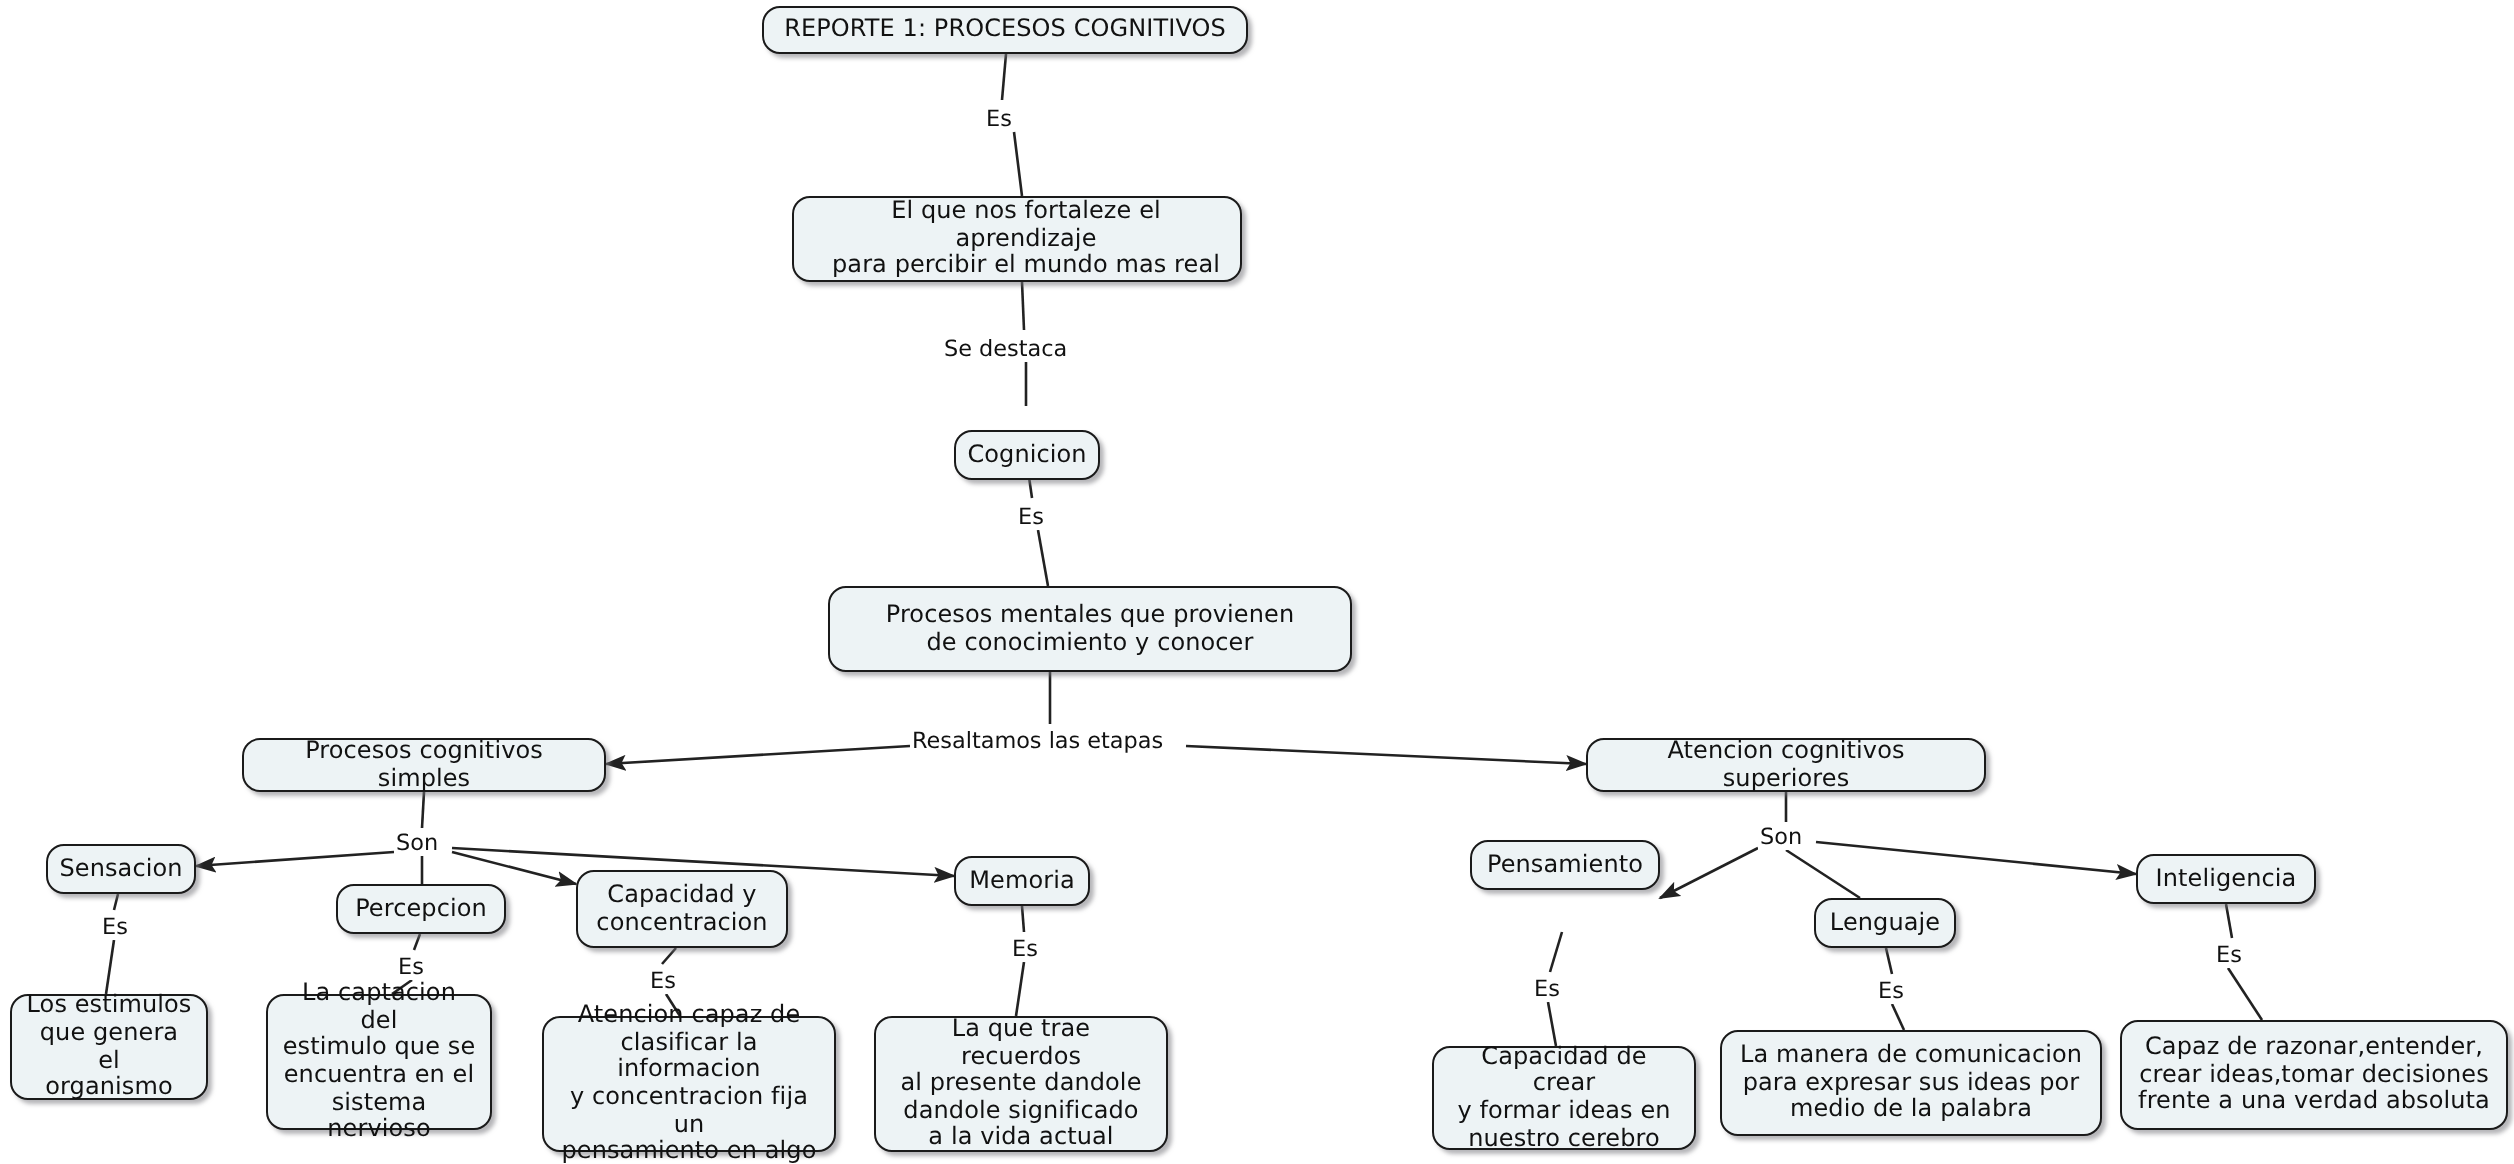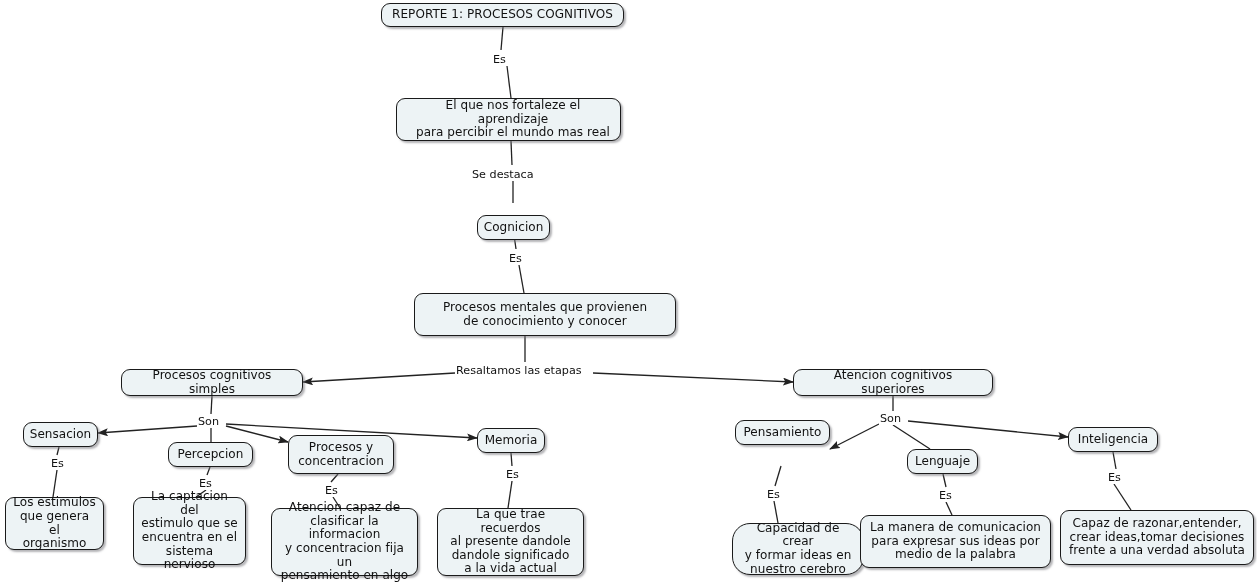--- a/index.html
+++ b/index.html
@@ -102,42 +102,42 @@
       <div class="node" style="left: 381px; top: 3px; width: 243px; height: 24px;">REPORTE 1: PROCESOS COGNITIVOS</div>
       <div class="node" style="left: 396px; top: 98px; width: 225px; height: 43px; padding-left: 16px;">El que nos fortaleze el aprendizaje
 para percibir el mundo mas real</div>
       <div class="node" style="left: 477px; top: 203px; width: 73px; height: 25px; margin-top: 12px;">Cognicion</div>
       <div class="node" style="left: 414px; top: 293px; width: 262px; height: 43px;">Procesos mentales que provienen
 de conocimiento y conocer</div>
       <div class="node" style="left: 121px; top: 369px; width: 182px; height: 27px;">Procesos cognitivos simples</div>
       <div class="node" style="left: 793px; top: 369px; width: 200px; height: 27px;">Atencion cognitivos superiores</div>
       <div class="node" style="left: 23px; top: 422px; width: 75px; height: 25px;">Sensacion</div>
       <div class="node" style="left: 168px; top: 442px; width: 85px; height: 25px;">Percepcion</div>
-      <div class="node" style="left: 288px; top: 435px; width: 106px; height: 39px;">Procesos y
+      <div class="node" style="left: 288px; top: 435px; width: 106px; height: 39px;">Capacidad y
 concentracion</div>
       <div class="node" style="left: 477px; top: 428px; width: 68px; height: 25px;">Memoria</div>
       <div class="node" style="left: 735px; top: 420px; width: 95px; height: 25px;">Pensamiento</div>
       <div class="node" style="left: 907px; top: 449px; width: 71px; height: 25px;">Lenguaje</div>
       <div class="node" style="left: 1068px; top: 427px; width: 90px; height: 25px;">Inteligencia</div>
       <div class="node" style="left: 5px; top: 497px; width: 99px; height: 53px;">Los estimulos
 que genera el
 organismo</div>
       <div class="node" style="left: 133px; top: 497px; width: 113px; height: 68px;">La captacion del
 estimulo que se
 encuentra en el
 sistema nervioso</div>
       <div class="node" style="left: 271px; top: 508px; width: 147px; height: 68px;">Atencion capaz de
 clasificar la informacion
 y concentracion fija un
 pensamiento en algo</div>
       <div class="node" style="left: 437px; top: 508px; width: 147px; height: 68px;">La que trae recuerdos
 al presente dandole
 dandole significado
 a la vida actual</div>
-      <div class="node" style="left: 732px; top: 523px; width: 132px; height: 52px; border-radius: 18px;">Capacidad de crear
+      <div class="node" style="left: 716px; top: 523px; width: 132px; height: 52px;">Capacidad de crear
 y formar ideas en
 nuestro cerebro</div>
       <div class="node" style="left: 860px; top: 515px; width: 191px; height: 53px;">La manera de comunicacion
 para expresar sus ideas por
 medio de la palabra</div>
       <div class="node" style="left: 1060px; top: 510px; width: 194px; height: 55px;">Capaz de razonar,entender,
 crear ideas,tomar decisiones
 frente a una verdad absoluta</div>
     </div>
   <div id="label-layer">

